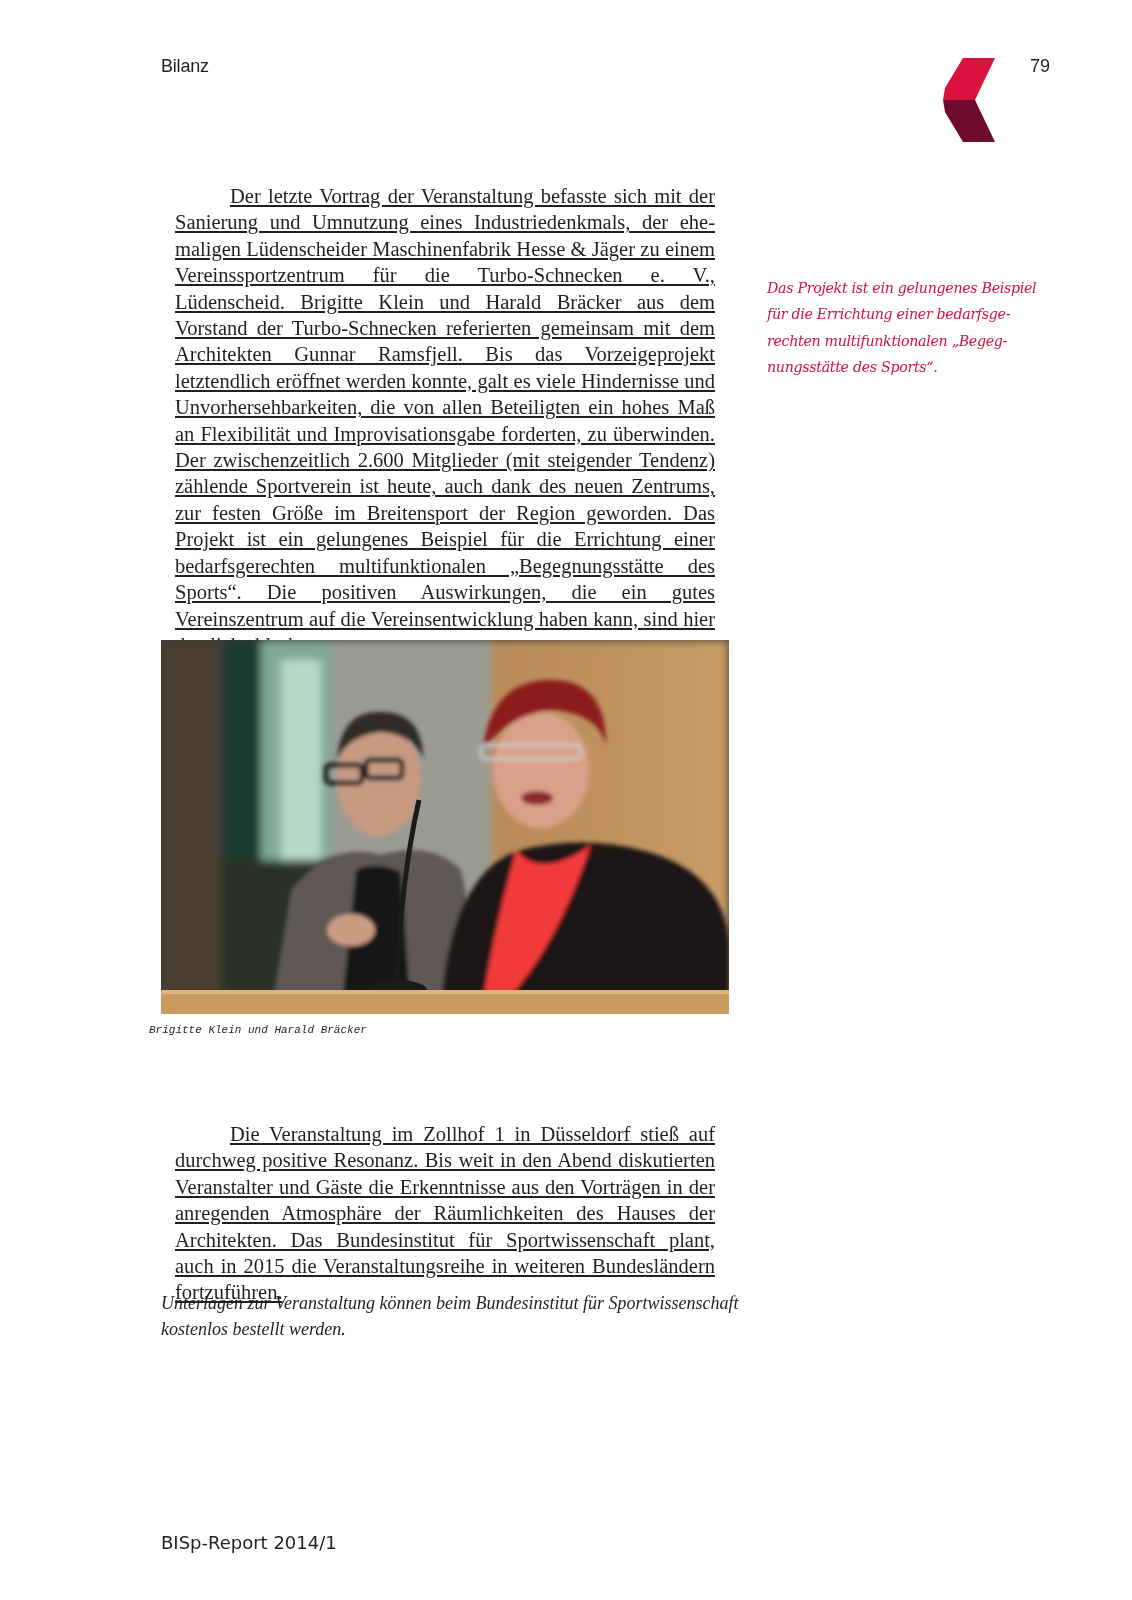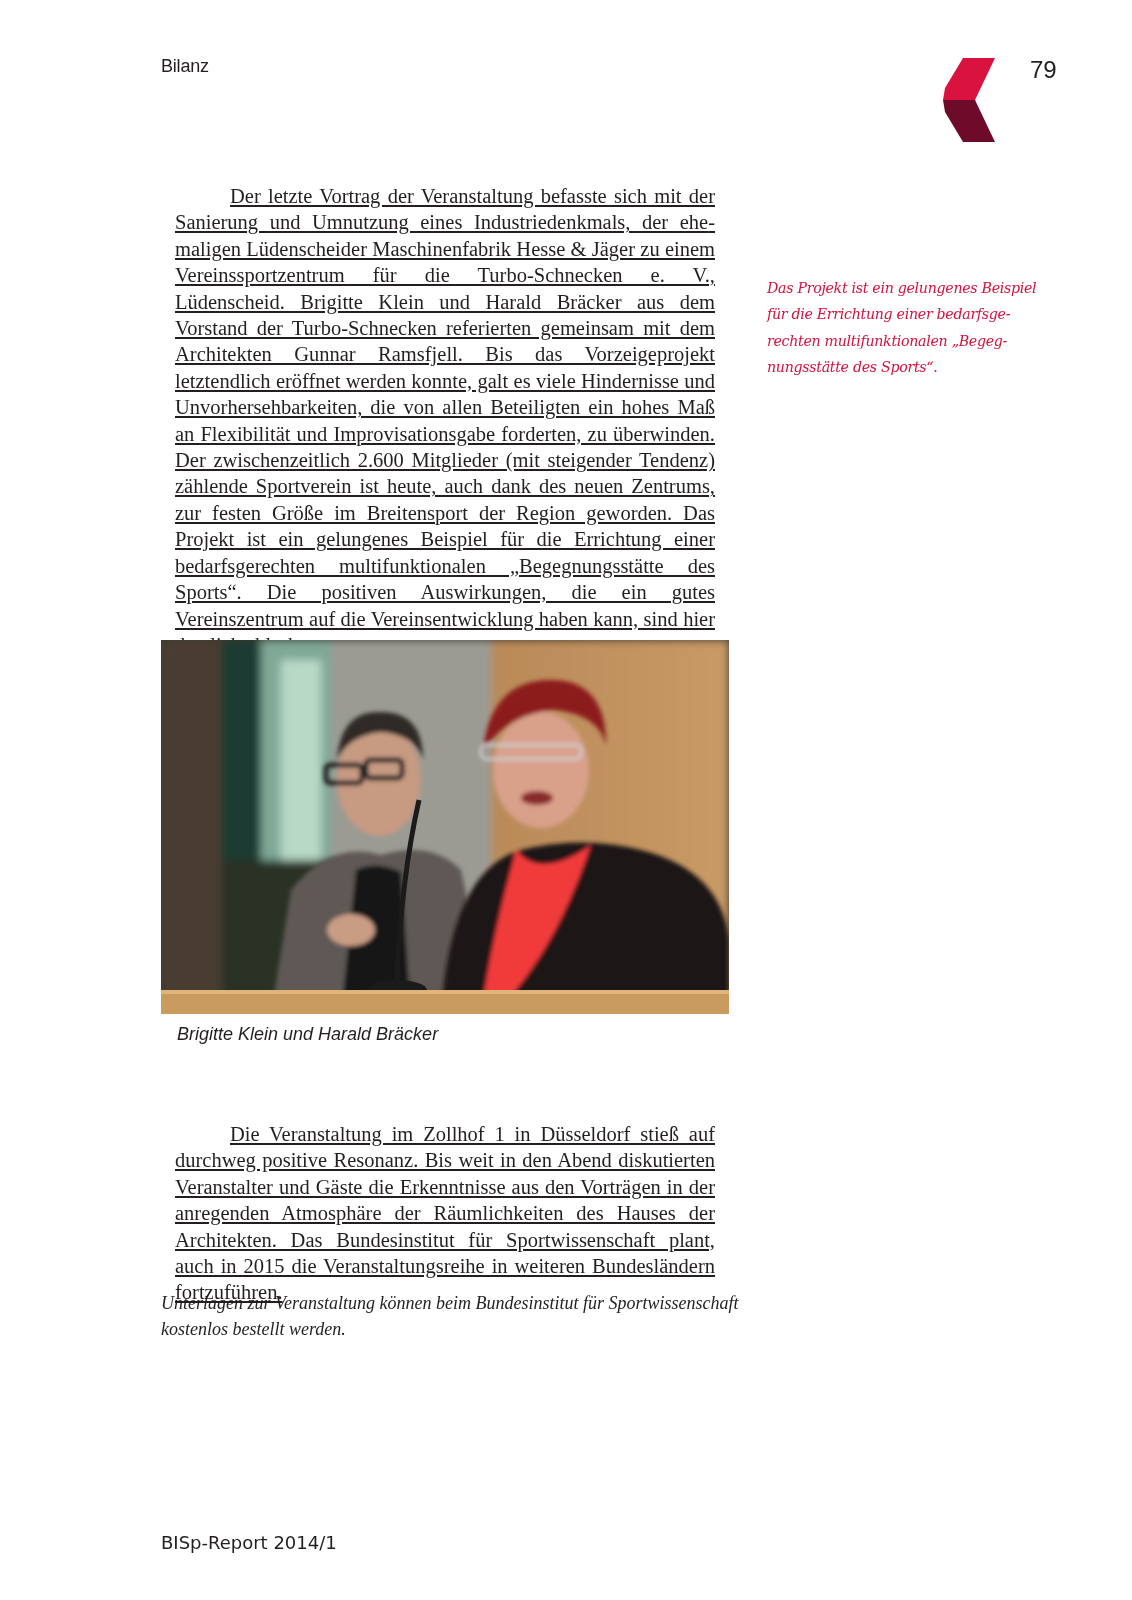--- a/index.html
+++ b/index.html
@@ -1,30 +1,30 @@
 <!DOCTYPE html>
 <html><head>
 <meta charset="utf-8">
 <style>
   html, body { margin: 0; padding: 0; background: #ffffff; }
   body { width: 1132px; height: 1600px; position: relative; overflow: hidden; color: #231f20; }
 
   .running-head { position: absolute; left: 161px; top: 56px; font-size: 18px; font-family: "Liberation Sans", sans-serif; color: #231f20; letter-spacing: -0.2px; }
-  .page-number { position: absolute; left: 1030px; top: 56px; font-size: 24px; font-family: "Liberation Sans", sans-serif; color: #231f20; }
+  .page-number { position: absolute; left: 1030px; top: 56px; font-size: 18px; font-family: "Liberation Sans", sans-serif; color: #231f20; }
   .chevron { position: absolute; left: 943px; top: 58px; width: 56px; height: 84px; }
 
   .body-text { position: absolute; left: 161px; width: 568px; font-family: "Liberation Serif", serif; font-size: 20.5px; line-height: 26.4px; text-align: justify; color: #231f20; hyphens: manual; }
   .body-text p { margin: 14px; text-indent: 55px; text-decoration: underline; }
   .para1 { top: 169px; }
   .para2 { top: 1107px; }
 
   .pullquote { position: absolute; left: 767px; top: 275px; width: 290px; font-family: "DejaVu Serif", serif; font-style: italic; font-weight: normal; font-size: 14.2px; line-height: 26.3px; color: #d3123f; letter-spacing: -0.3px; }
 
   .photo { position: absolute; left: 161px; top: 640px; width: 568px; height: 374px; overflow: hidden; background: #6b5a45; }
-  .caption { position: absolute; left: 177px; top: 1024px; font-family: Liberation Sans, sans-serif; font-style: italic; font-size: 18px; color: #231f20; }
+  .caption { position: absolute; left: 149px; top: 1024px; font-family: Liberation Mono, monospace; font-style: italic; font-size: 11px; color: #231f20; }
 
   .note { position: absolute; left: 161px; top: 1290px; width: 600px; font-family: Liberation Serif, serif; font-style: italic; font-size: 18px; line-height: 26px; color: #231f20; }
 
   .footer { position: absolute; left: 161px; top: 1532px; font-family: "DejaVu Sans", sans-serif; font-size: 18px; color: #231f20; }
 </style>
 </head>
 <body>
 
 <div class="running-head">Bilanz</div>
 

